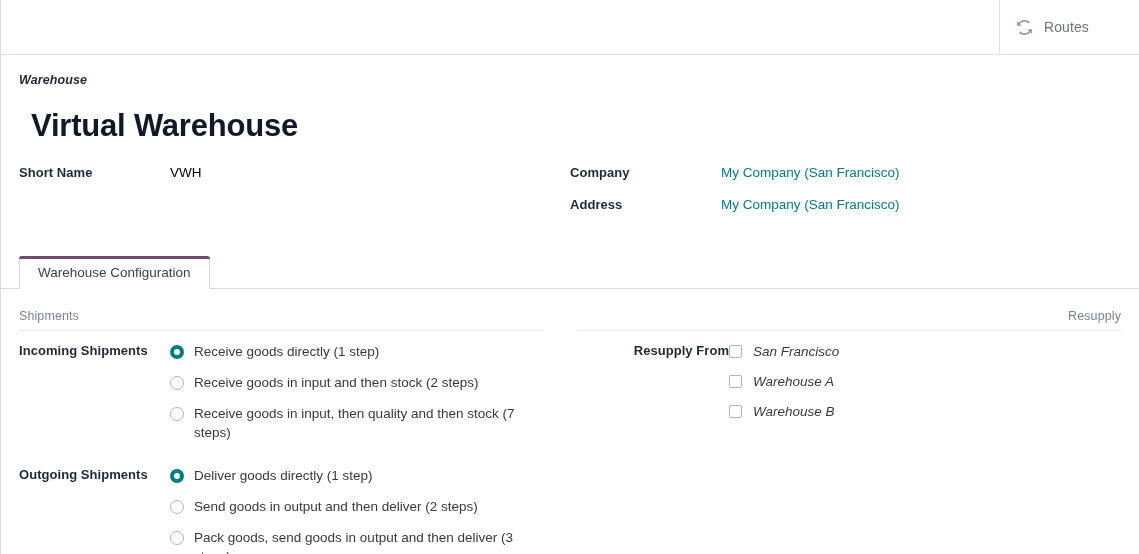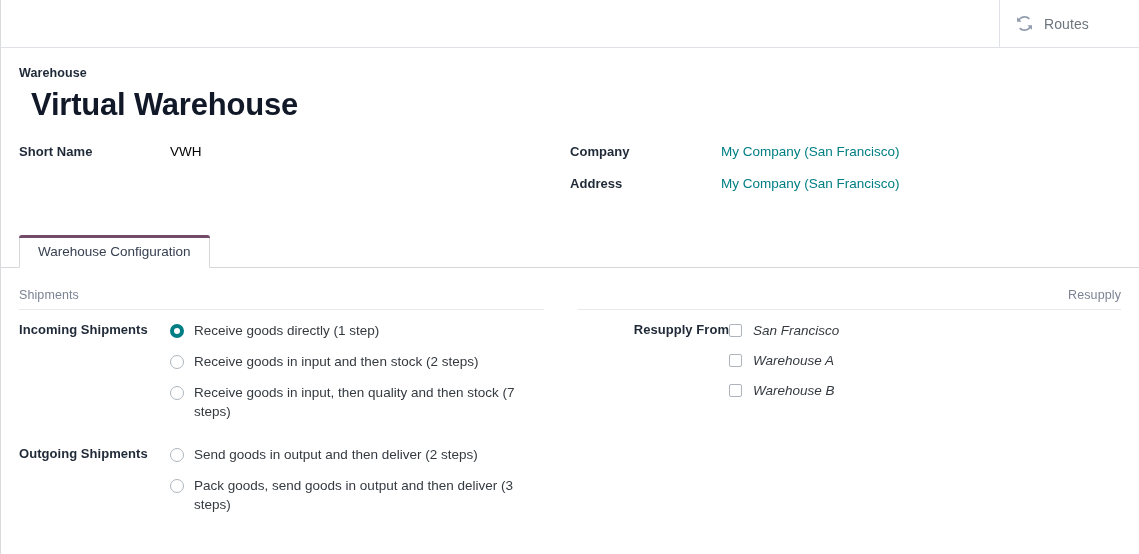--- a/index.html
+++ b/index.html
@@ -9,21 +9,21 @@
     background:#ffffff;
     font-family:"Liberation Sans", sans-serif;
     font-size:13px;
     color:#212529;
     overflow:hidden;
   }
 
   
   .control-panel{
     position:relative;
-    height:48px;
+    height:55px;
     border-bottom:1px solid #dee2e6;
     border-left:1px solid #d8dadd;
     display:flex;
     justify-content:flex-end;
     align-items:stretch;
     background:#fff;
   }
   .smart-button{
     display:flex;
     align-items:center;
@@ -53,21 +53,22 @@
     padding:18px 0 0 0;
     background:#fff;
   }
   .sheet-inner{ padding:0 18px; }
 
   .oe-title-label{
     font-size:12.5px;
     font-weight:700;
     color:#1f2937;
     letter-spacing:.1px;
-    margin-bottom:6px;
+    margin-bottom:20px;
+    font-style:italic;
   }
   h1.record-title{
     margin:0 0 0 12px;
     font-size:31px;
     line-height:38px;
     font-weight:700;
     color:#111827;
     letter-spacing:-.2px;
   }
 
@@ -291,20 +292,24 @@
             <span class="opt-text">Receive goods in input, then quality and then stock (7 steps)</span>
           </div>
 
         </div>
       </div>
 
       <div class="radio-field" style="margin-top:24px;">
         <div class="rf-label">Outgoing Shipments</div>
         <div class="radio-list">
 
+          <div class="radio-opt checked">
+            <span class="radio-mark"></span>
+            <span class="opt-text">Deliver goods directly (1 step)</span>
+          </div>
 
           <div class="radio-opt">
             <span class="radio-mark"></span>
             <span class="opt-text">Send goods in output and then deliver (2 steps)</span>
           </div>
 
           <div class="radio-opt">
             <span class="radio-mark"></span>
             <span class="opt-text">Pack goods, send goods in output and then deliver (3 steps)</span>
           </div>

